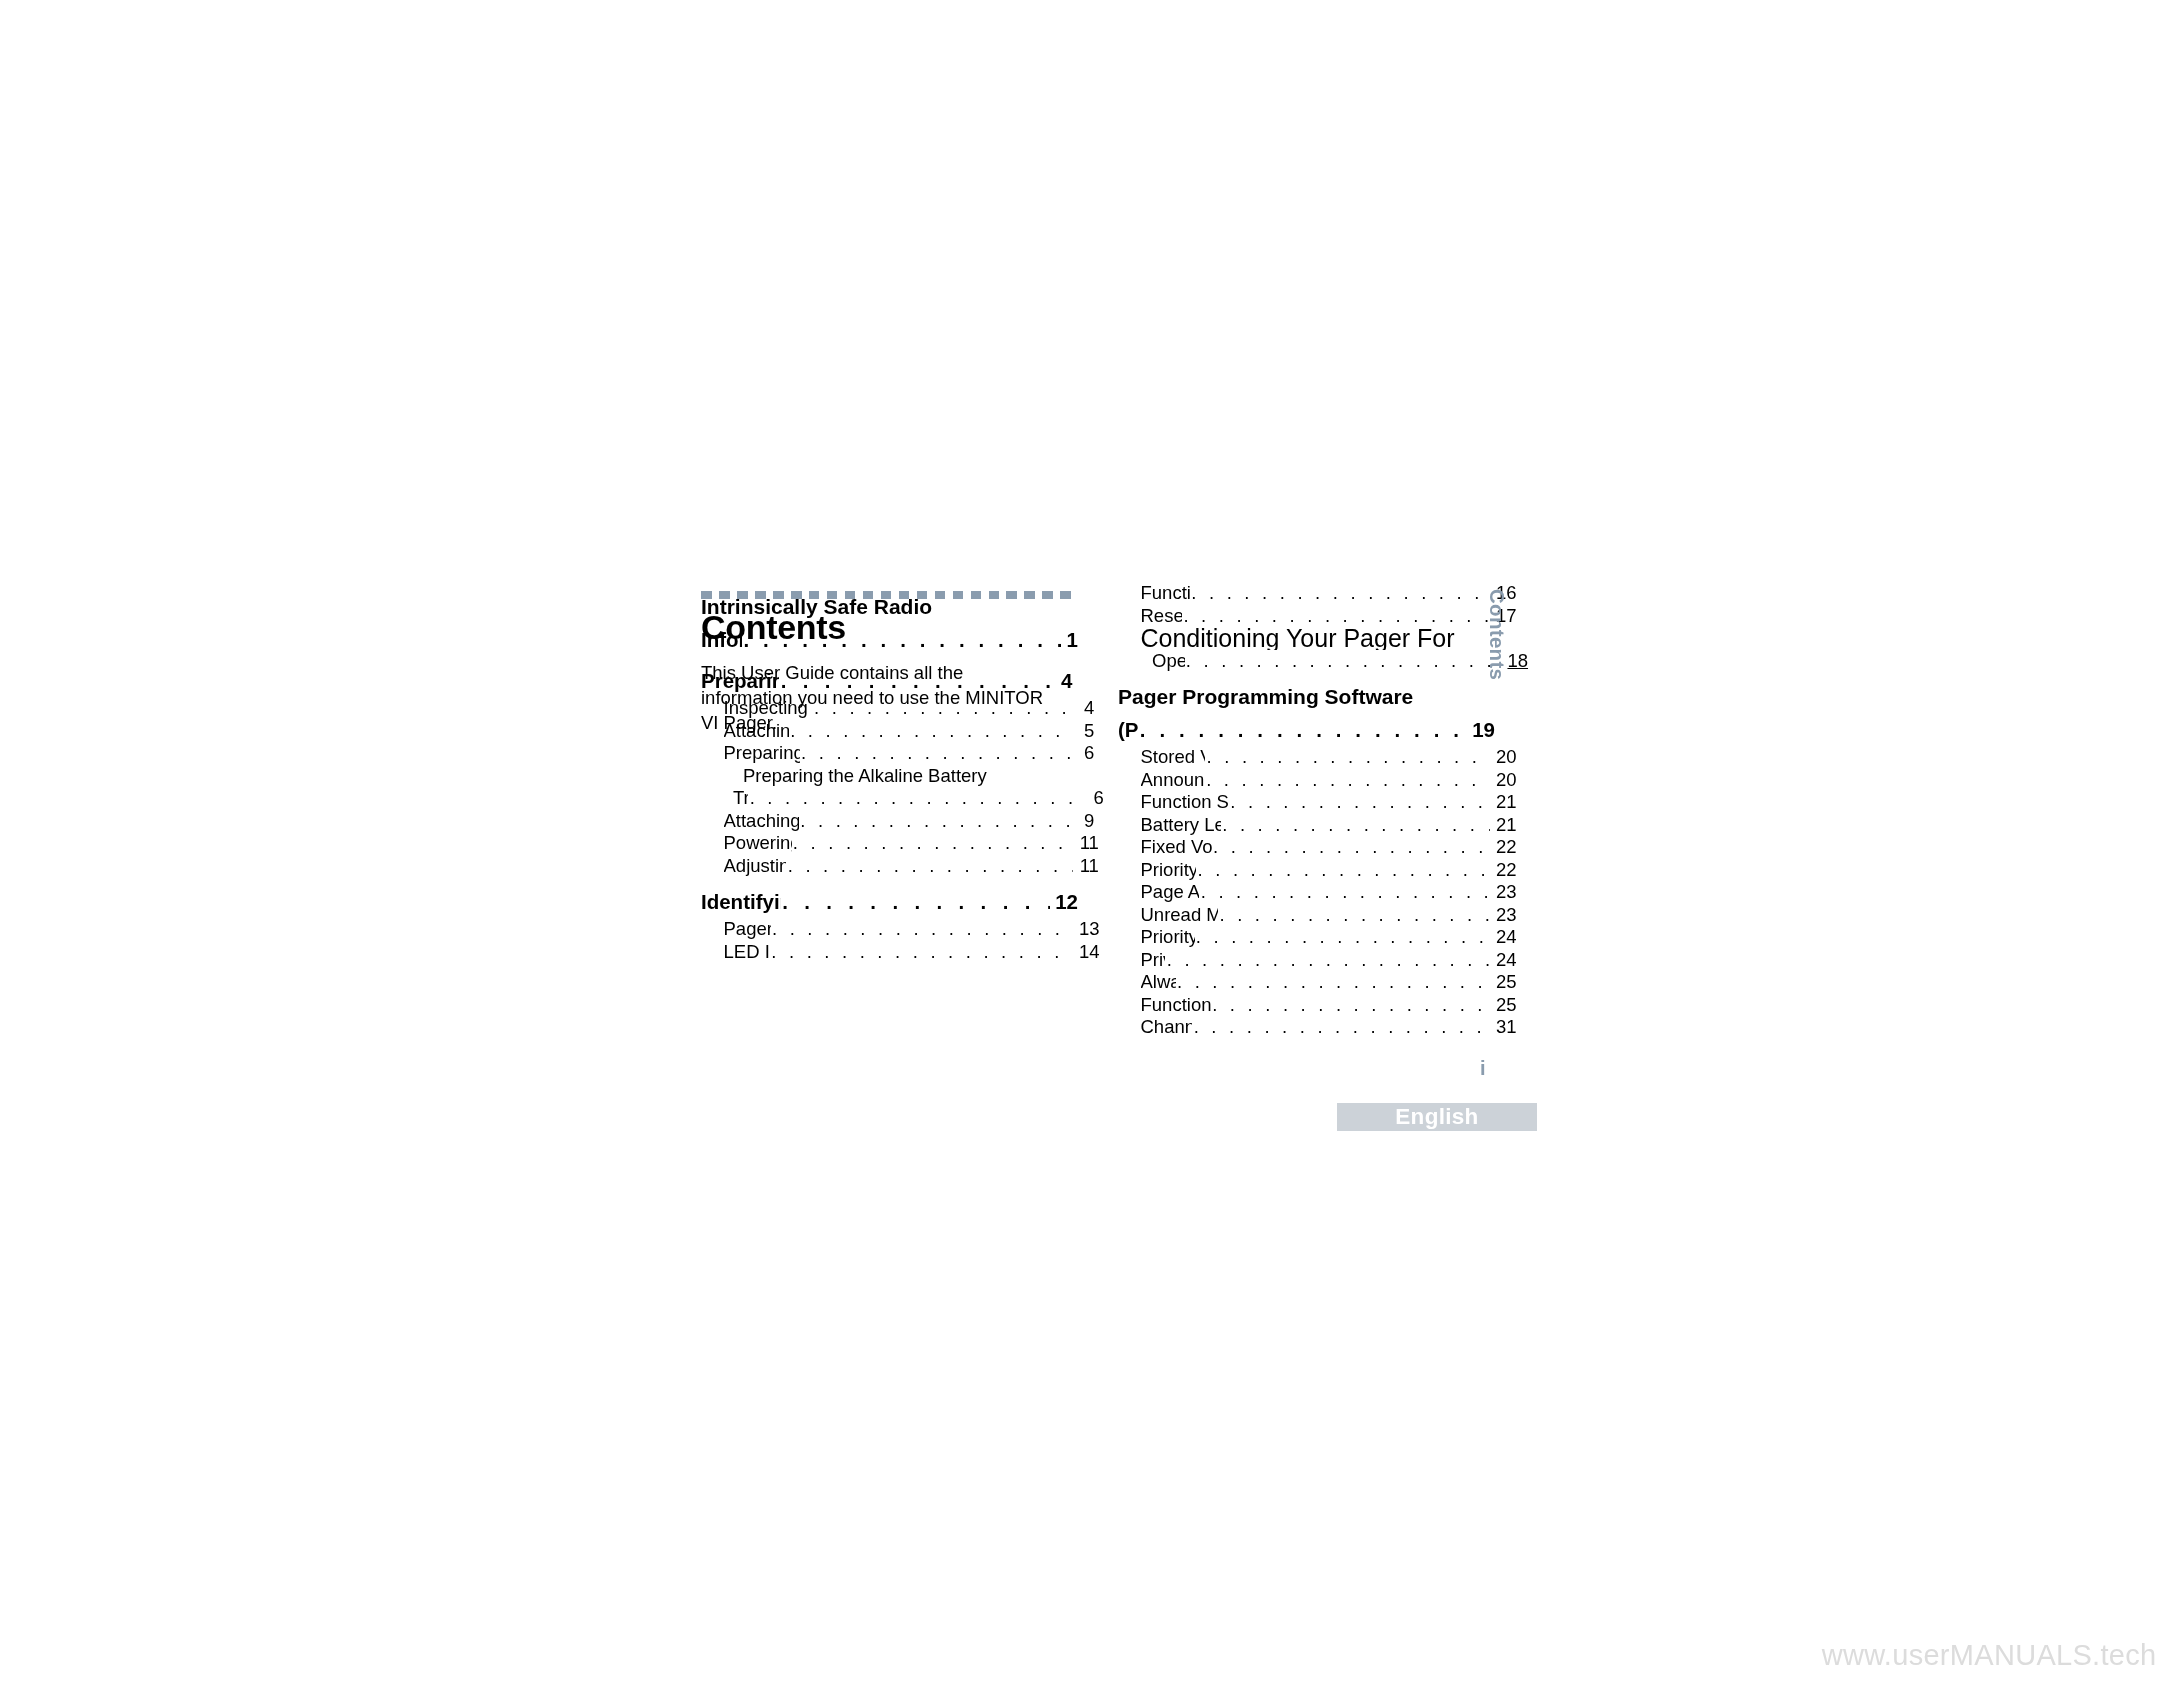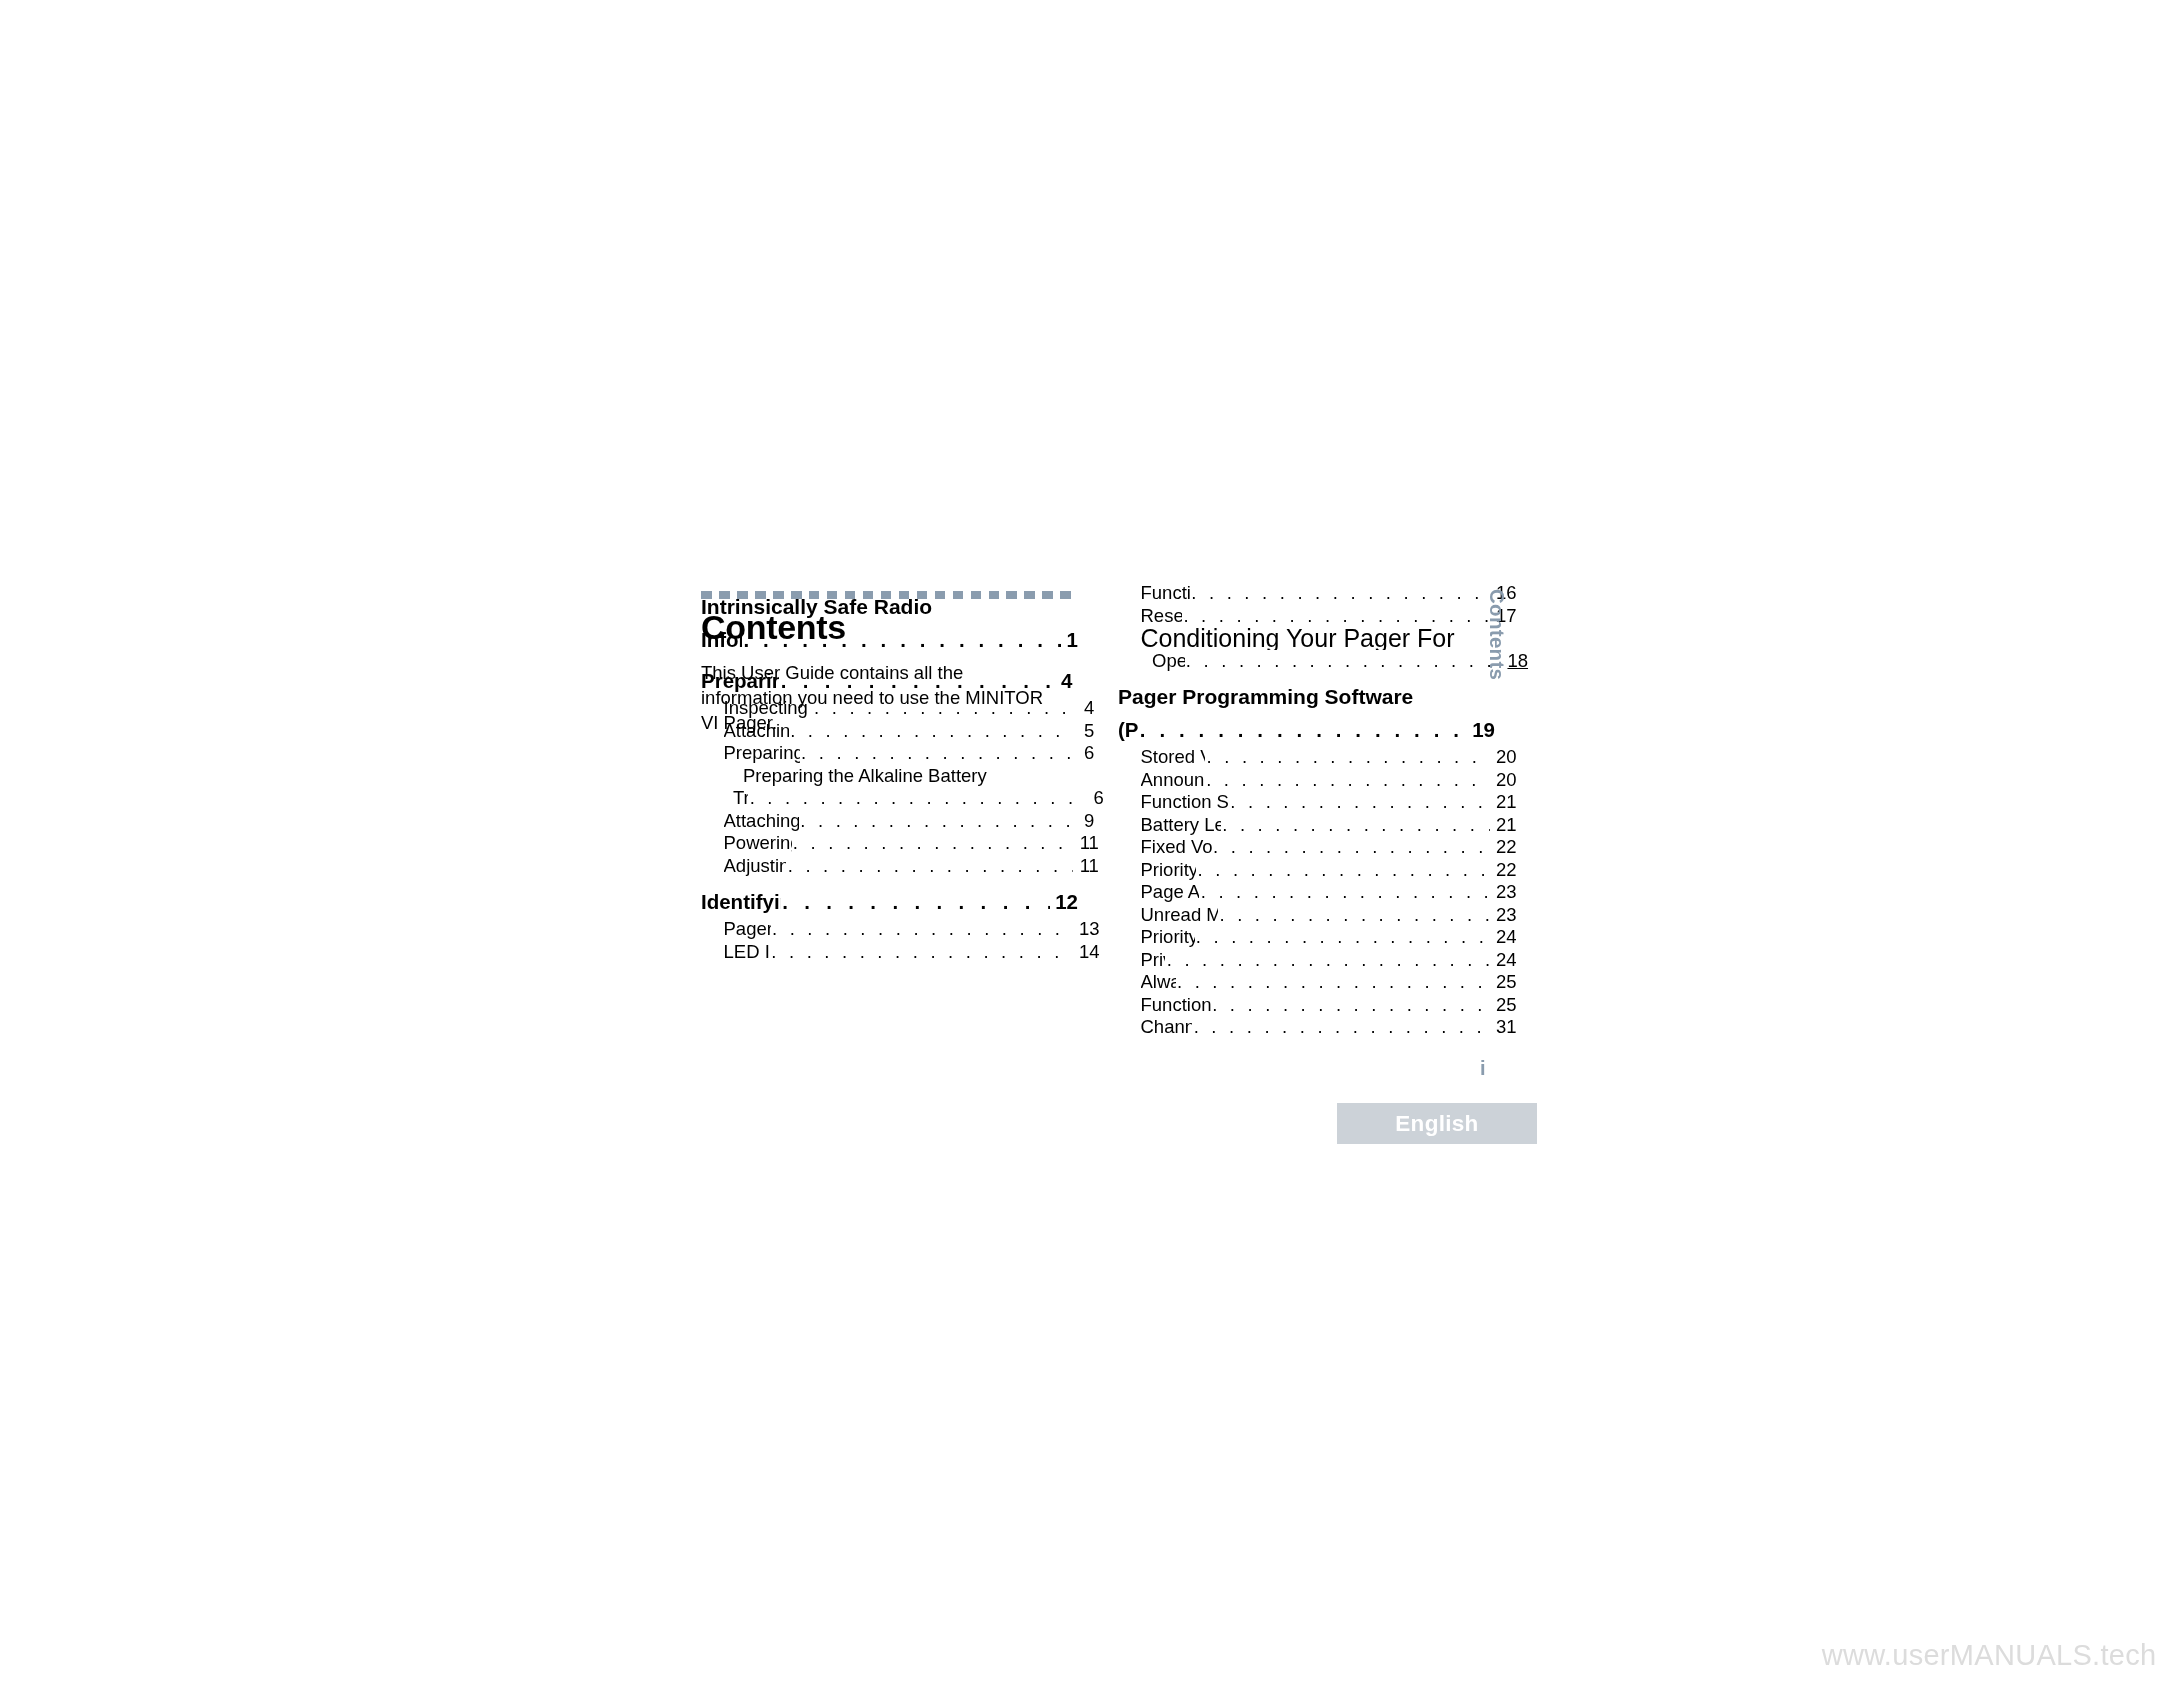--- a/index.html
+++ b/index.html
@@ -189,21 +189,21 @@
     font-weight: bold;
     color: #8a9cae;
   }
 
   
   .lang-bar {
     position: absolute;
     left: 636px;
     top: 521px;
     width: 200px;
-    height: 41px;
+    height: 28px;
     background: #ccd2d8;
     display: flex;
     align-items: center;
     justify-content: center;
   }
   .lang-bar span {
     color: #ffffff;
     font-size: 22.5px;
     font-weight: bold;
     letter-spacing: 0.3px;

